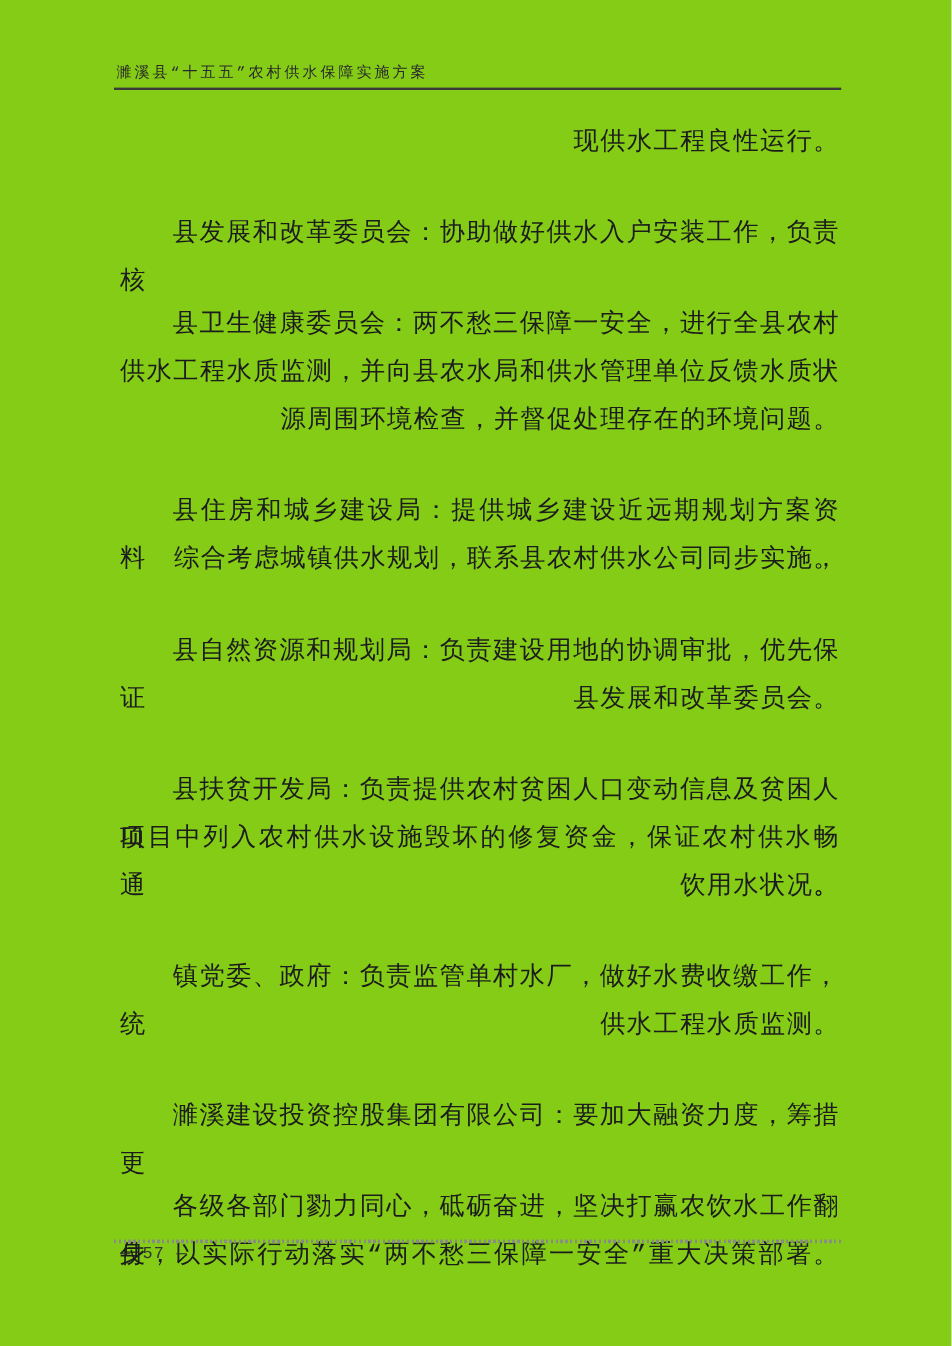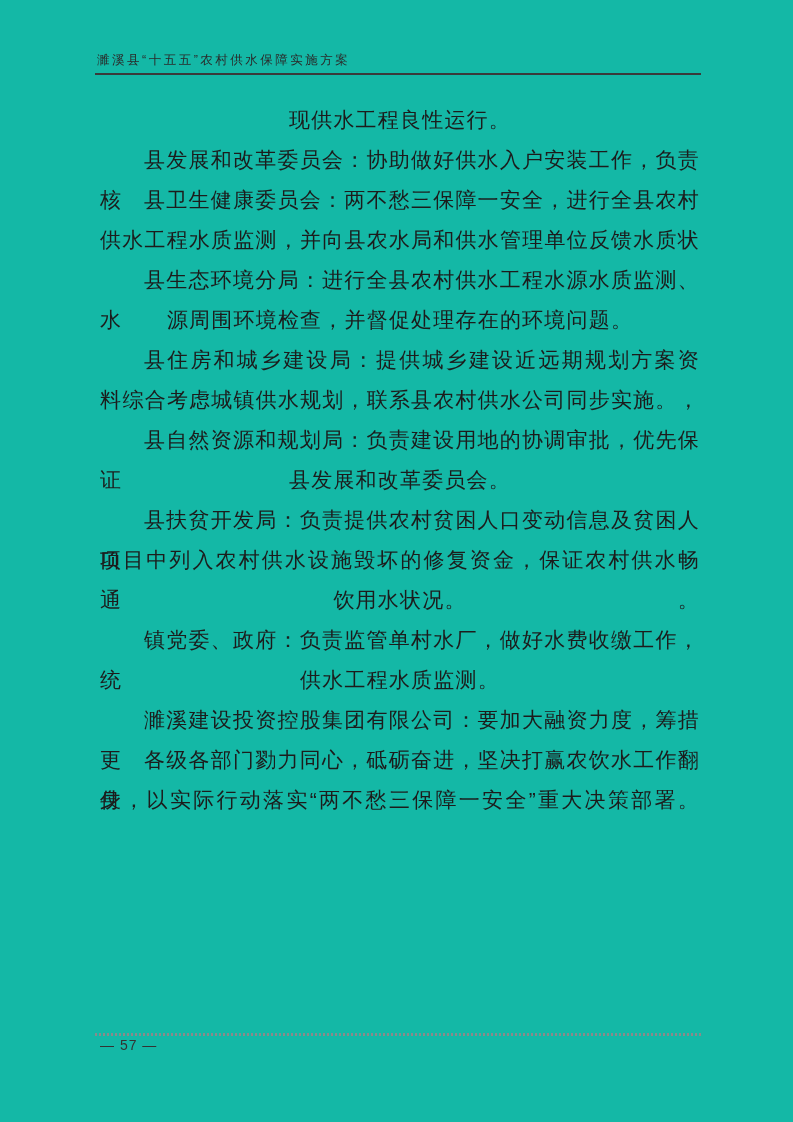--- a/index.html
+++ b/index.html
@@ -4,23 +4,23 @@
 <style>
   html, body {
     margin: 0;
     padding: 0;
     background: #ffffff;
   }
   .page {
     position: relative;
     width: 793px;
     height: 1122px;
-    background: #14b8a6;
+    background: #84cc16;
     overflow: hidden;
-    font-family: Liberation Sans, sans-serif;
+    font-family: Liberation Mono, monospace;
     color: #1c1c1c;
   }
   
   .header-title {
     position: absolute;
     left: 97px;
     top: 52px;
     font-size: 12.5px;
     letter-spacing: 2.5px;
     color: #2a2a2a;
@@ -40,29 +40,30 @@
     left: 100px;
     top: 100px;
     width: 600px;
   }
   .line {
     height: 40px;
     line-height: 40px;
     font-size: 21px;
     letter-spacing: 1.2px;
     color: #1c1c1c;
-    text-align: center;
+    text-align: right;
   }
   .line.fill {
     text-align: justify;
     text-align-last: justify;
     text-justify: inter-character;
   }
   .line.indent {
     text-indent: 44px;
+    margin-top: 36px;
   }
   
   .footer-rule {
     position: absolute;
     left: 95px;
     top: 1033px;
     width: 606px;
     height: 3px;
     background-image: repeating-linear-gradient(90deg,
       #8a8a8a 0px, #8a8a8a 2px,
@@ -85,21 +86,20 @@
 <div class="page">
 
   <div class="header-title">濉溪县“十五五”农村供水保障实施方案</div>
   <div class="header-rule"></div>
 
   <div class="body-text">
     <div class="line">现供水工程良性运行。</div>
     <div class="line indent fill">县发展和改革委员会：协助做好供水入户安装工作，负责核</div>
     <div class="line indent fill">县卫生健康委员会：两不愁三保障一安全，进行全县农村</div>
     <div class="line fill">供水工程水质监测，并向县农水局和供水管理单位反馈水质状</div>
-    <div class="line indent fill">县生态环境分局：进行全县农村供水工程水源水质监测、水</div>
     <div class="line">源周围环境检查，并督促处理存在的环境问题。</div>
     <div class="line indent fill">县住房和城乡建设局：提供城乡建设近远期规划方案资料，</div>
     <div class="line">综合考虑城镇供水规划，联系县农村供水公司同步实施。</div>
     <div class="line indent fill">县自然资源和规划局：负责建设用地的协调审批，优先保证</div>
     <div class="line">县发展和改革委员会。</div>
     <div class="line indent fill">县扶贫开发局：负责提供农村贫困人口变动信息及贫困人口</div>
     <div class="line fill">项目中列入农村供水设施毁坏的修复资金，保证农村供水畅通。</div>
     <div class="line">饮用水状况。</div>
     <div class="line indent fill">镇党委、政府：负责监管单村水厂，做好水费收缴工作，统</div>
     <div class="line">供水工程水质监测。</div>

